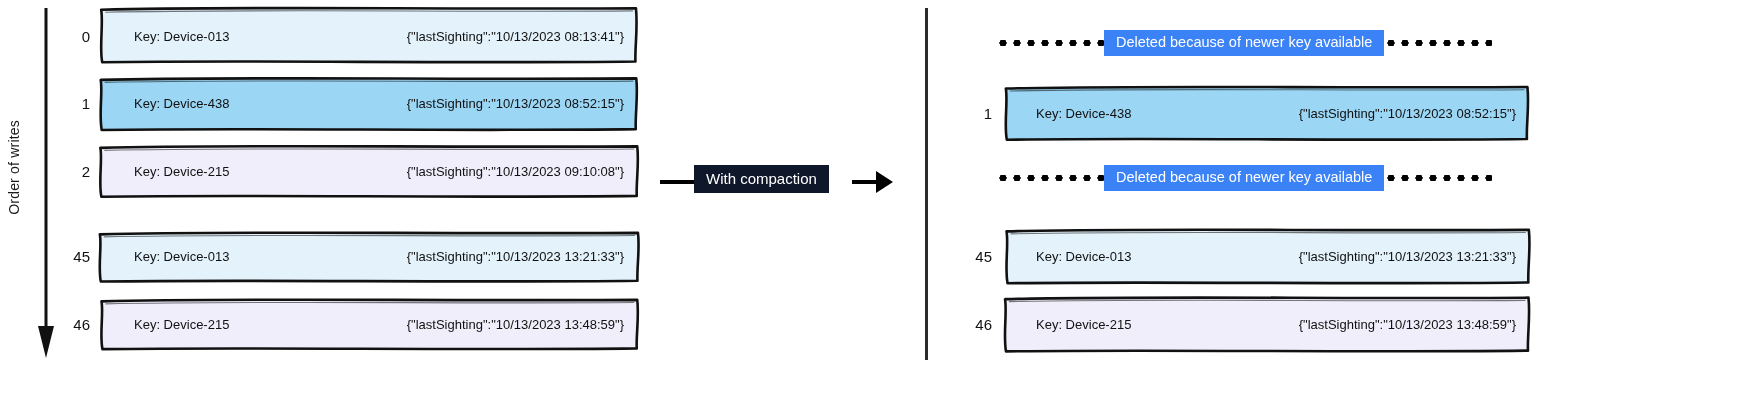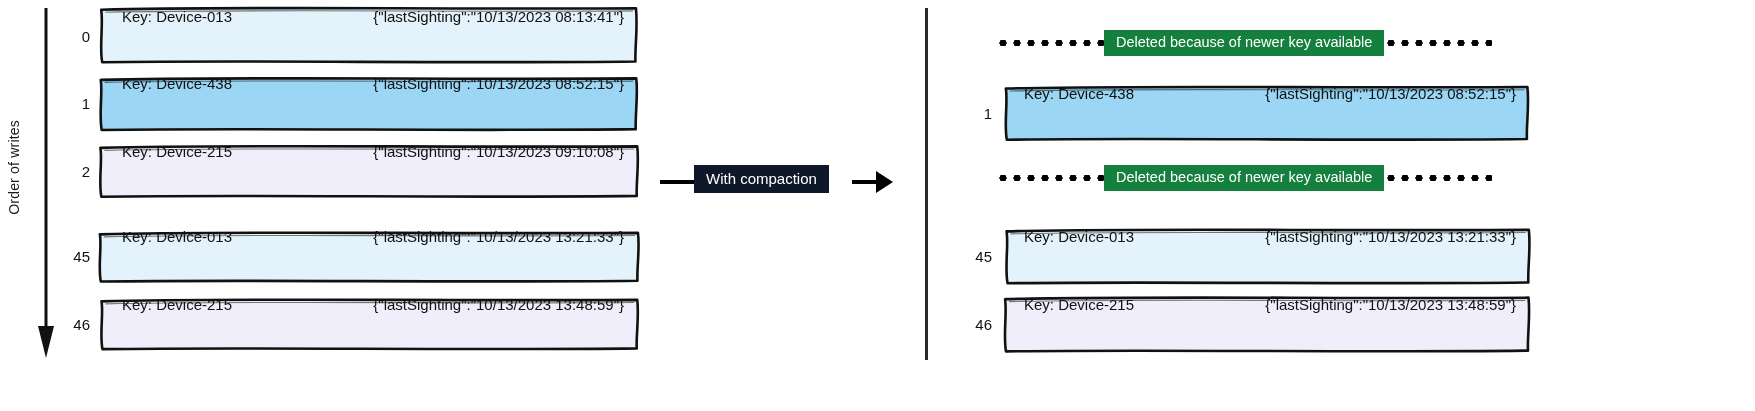--- a/index.html
+++ b/index.html
@@ -66,23 +66,24 @@
     position: absolute;
     left: 0; top: 0;
     overflow: visible;
   }
   .record-content {
     position: absolute;
     left: 0; top: 0;
     height: 100%;
     width: 100%;
     display: flex;
-    padding-left: 22px;
+    align-items: center;
+    padding-left: 34px;
     padding-right: 16px;
-    font-size: 15px;
+    font-size: 13px;
     color: #111;
     white-space: nowrap;
   }
   .rec-key { flex: 0 0 auto; }
   .rec-val { margin-left: auto; }
 
   
   #divider {
     position: absolute;
     left: 925px;
@@ -148,21 +149,21 @@
     height: 6px;
     flex: 0 0 auto;
     background-image: radial-gradient(circle, #000 45%, rgba(0,0,0,0) 50%);
     background-size: 14px 6px;
     background-repeat: repeat-x;
     background-position: left center;
   }
   .dots-left  { width: 108px; }
   .dots-right { width: 108px; }
   .deleted-label {
-    background: #15803d;
+    background: #3b82f6;
     color: #fff;
     font-size: 14.5px;
     padding: 5px 12px 6px 12px;
     white-space: nowrap;
     line-height: 1;
   }
 </style>
 </head>
 <body>
 

